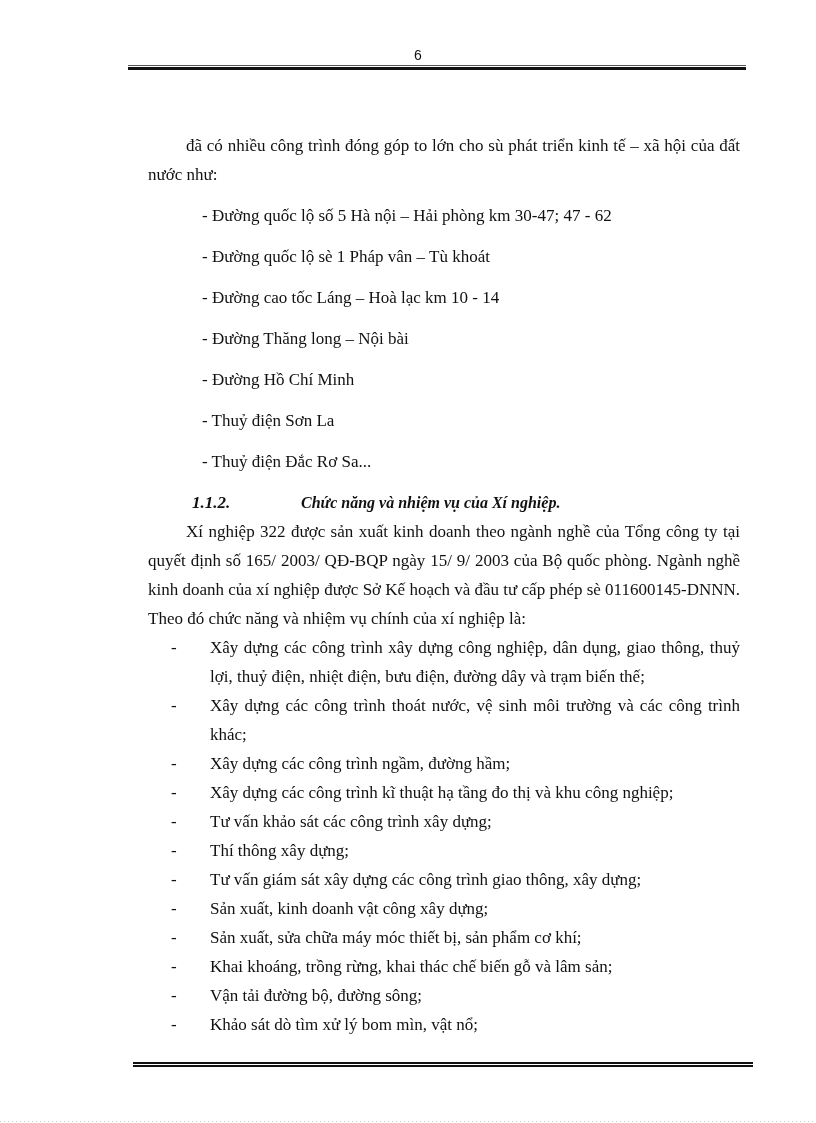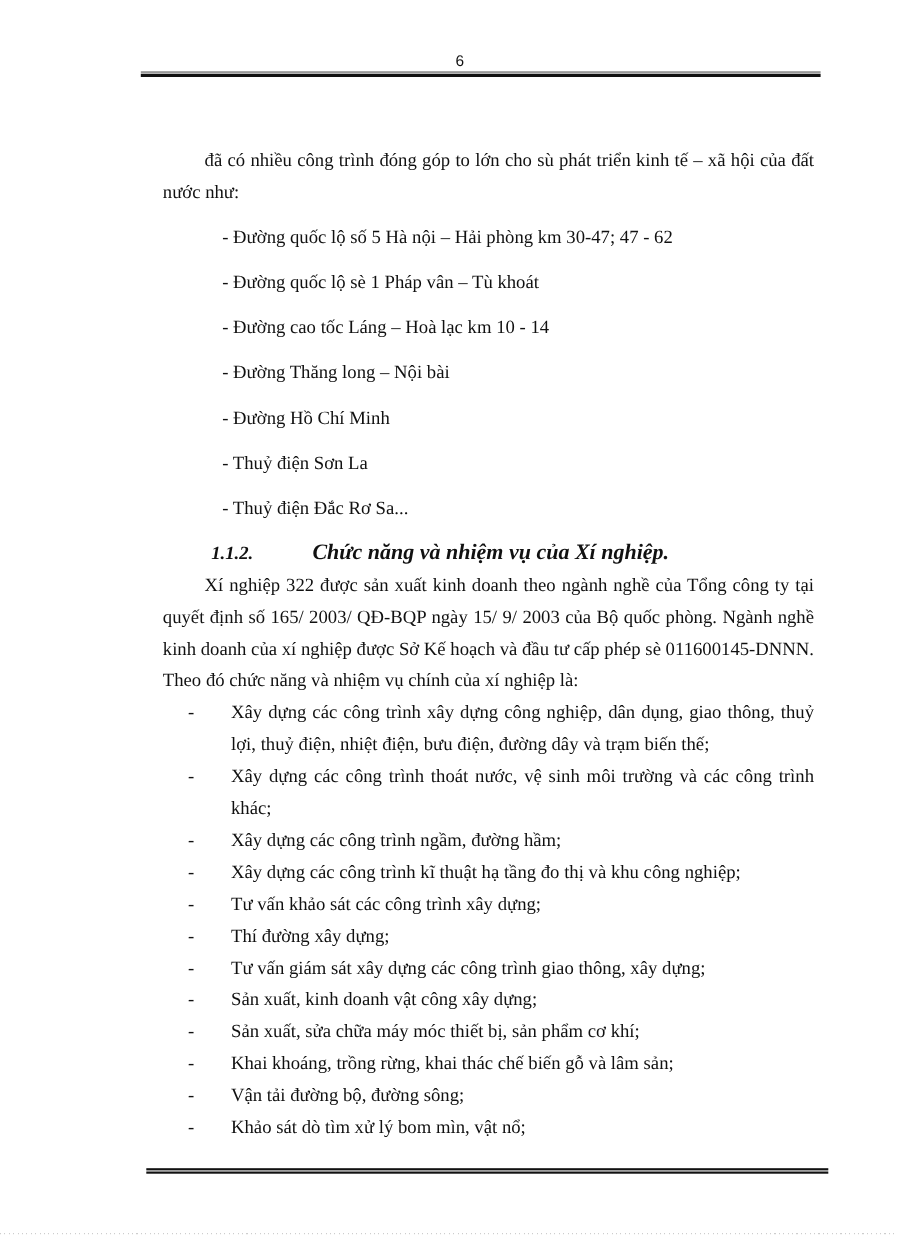--- a/index.html
+++ b/index.html
@@ -98,27 +98,28 @@
       white-space: nowrap;
     }
     .section-heading {
       display: flex;
       align-items: center;
       margin: 0;
       font-weight: bold;
       font-style: italic;
       line-height: 29px;
       padding-left: 44px;
+      gap: 17px;
     }
     .section-heading .num {
       width: 92px;
       font-size: 17px;
     }
     .section-heading .title {
-      font-size: 20px;
+      font-size: 16px;
     }
     .duty-list {
       margin: 0;
       padding: 0;
       list-style: none;
     }
     .duty-list li {
       position: relative;
       padding-left: 59px;
       margin-left: 3px;
@@ -159,21 +160,21 @@
   </h2>
 
   <p class="para indent">Xí nghiệp 322 được sản xuất kinh doanh theo ngành nghề của Tổng công ty tại quyết định số 165/ 2003/ QĐ-BQP ngày 15/ 9/ 2003 của Bộ quốc phòng. Ngành nghề kinh doanh của xí nghiệp được Sở Kế hoạch và đầu tư cấp phép sè 011600145-DNNN.  Theo đó chức năng và nhiệm vụ chính của xí nghiệp là:</p>
 
   <ul class="duty-list">
     <li><span class="dash">-</span><span>Xây dựng các công trình xây dựng công nghiệp, dân dụng, giao thông, thuỷ lợi, thuỷ điện, nhiệt điện, bưu điện, đường dây và trạm biến thế;</span></li>
     <li><span class="dash">-</span><span>Xây dựng các công trình thoát nước, vệ sinh môi trường và các công trình khác;</span></li>
     <li><span class="dash">-</span><span>Xây dựng các công trình ngầm, đường hầm;</span></li>
     <li><span class="dash">-</span><span>Xây dựng các công trình kĩ thuật hạ tầng đo thị và khu công nghiệp;</span></li>
     <li><span class="dash">-</span><span>Tư vấn khảo sát các công trình xây dựng;</span></li>
-    <li><span class="dash">-</span><span>Thí đường  xây dựng;</span></li>
+    <li><span class="dash">-</span><span>Thí thông  xây dựng;</span></li>
     <li><span class="dash">-</span><span>Tư vấn giám sát xây dựng các công trình giao thông, xây dựng;</span></li>
     <li><span class="dash">-</span><span>Sản xuất, kinh doanh vật công xây dựng;</span></li>
     <li><span class="dash">-</span><span>Sản xuất, sửa chữa máy móc thiết bị, sản phẩm cơ khí;</span></li>
     <li><span class="dash">-</span><span>Khai khoáng, trồng rừng, khai thác chế biến gỗ và lâm sản;</span></li>
     <li><span class="dash">-</span><span>Vận tải đường bộ, đường sông;</span></li>
     <li><span class="dash">-</span><span>Khảo sát dò tìm xử lý bom mìn, vật nổ;</span></li>
   </ul>
 </div>
 
 <div class="footer-rule">

